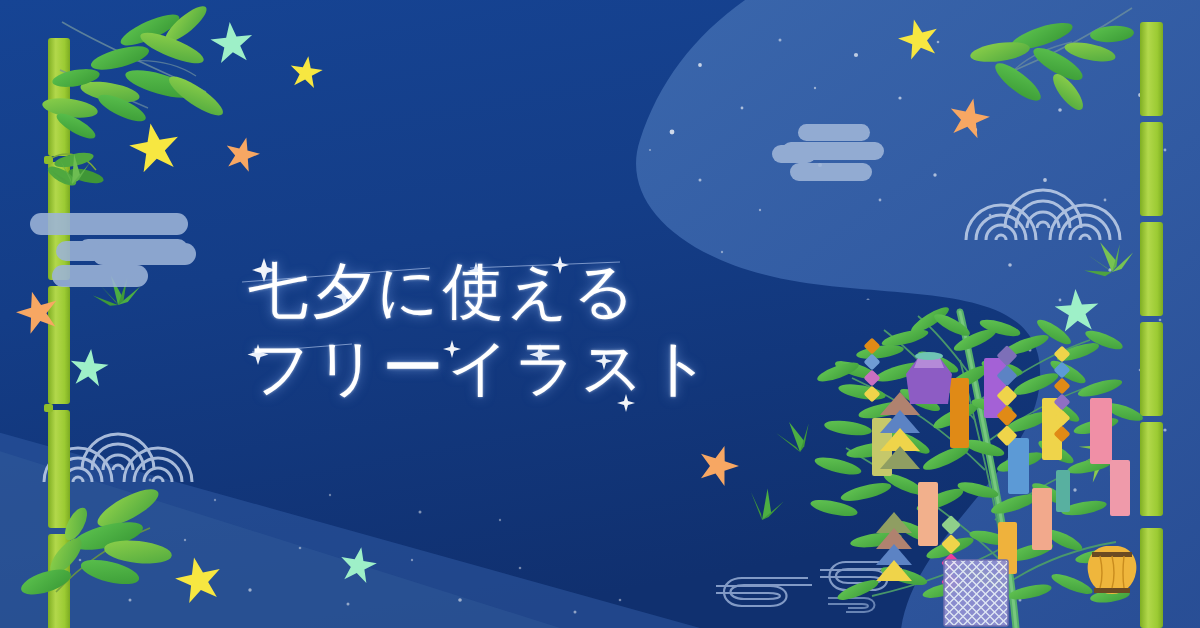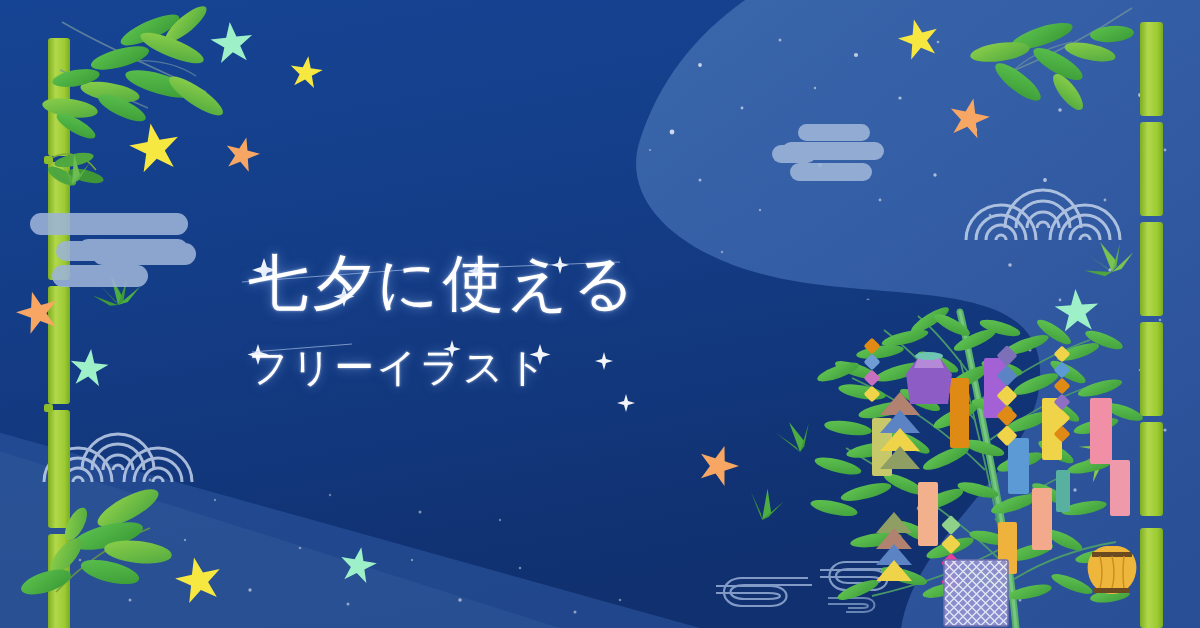--- a/index.html
+++ b/index.html
@@ -11,36 +11,36 @@
     width:1200px;height:628px;
     overflow:hidden;
     background:#14408a;
   }
   .layer{position:absolute;inset:0;width:1200px;height:628px;}
   .layer svg{display:block;width:1200px;height:628px;}
 
   
   .title-block{
     position:absolute;
-    left:248px; top:246px;
+    left:248px; top:254px;
     width:430px;
     z-index:40;
     pointer-events:none;
   }
   .title-line{
     display:block;
     color:#ffffff;
     font-family:"DejaVu Serif","Liberation Serif",serif;
     font-weight:400;
     letter-spacing:.055em;
     text-shadow:0 0 12px rgba(150,190,255,.55), 0 0 3px rgba(255,255,255,.55);
     white-space:nowrap;
   }
   .title-line.l1{font-size:61px;line-height:74px;}
-  .title-line.l2{font-size:40px;line-height:72px;margin-top:11px;}
+  .title-line.l2{font-size:62px;line-height:72px;margin-top:4px;}
 </style>
 </head>
 <body>
 
 <div class="banner">
 
   <div class="layer">
     <svg viewBox="0 0 1200 628" xmlns="http://www.w3.org/2000/svg">
       <defs>
         <linearGradient id="skyGrad" x1="0" y1="0" x2="0.35" y2="1">

